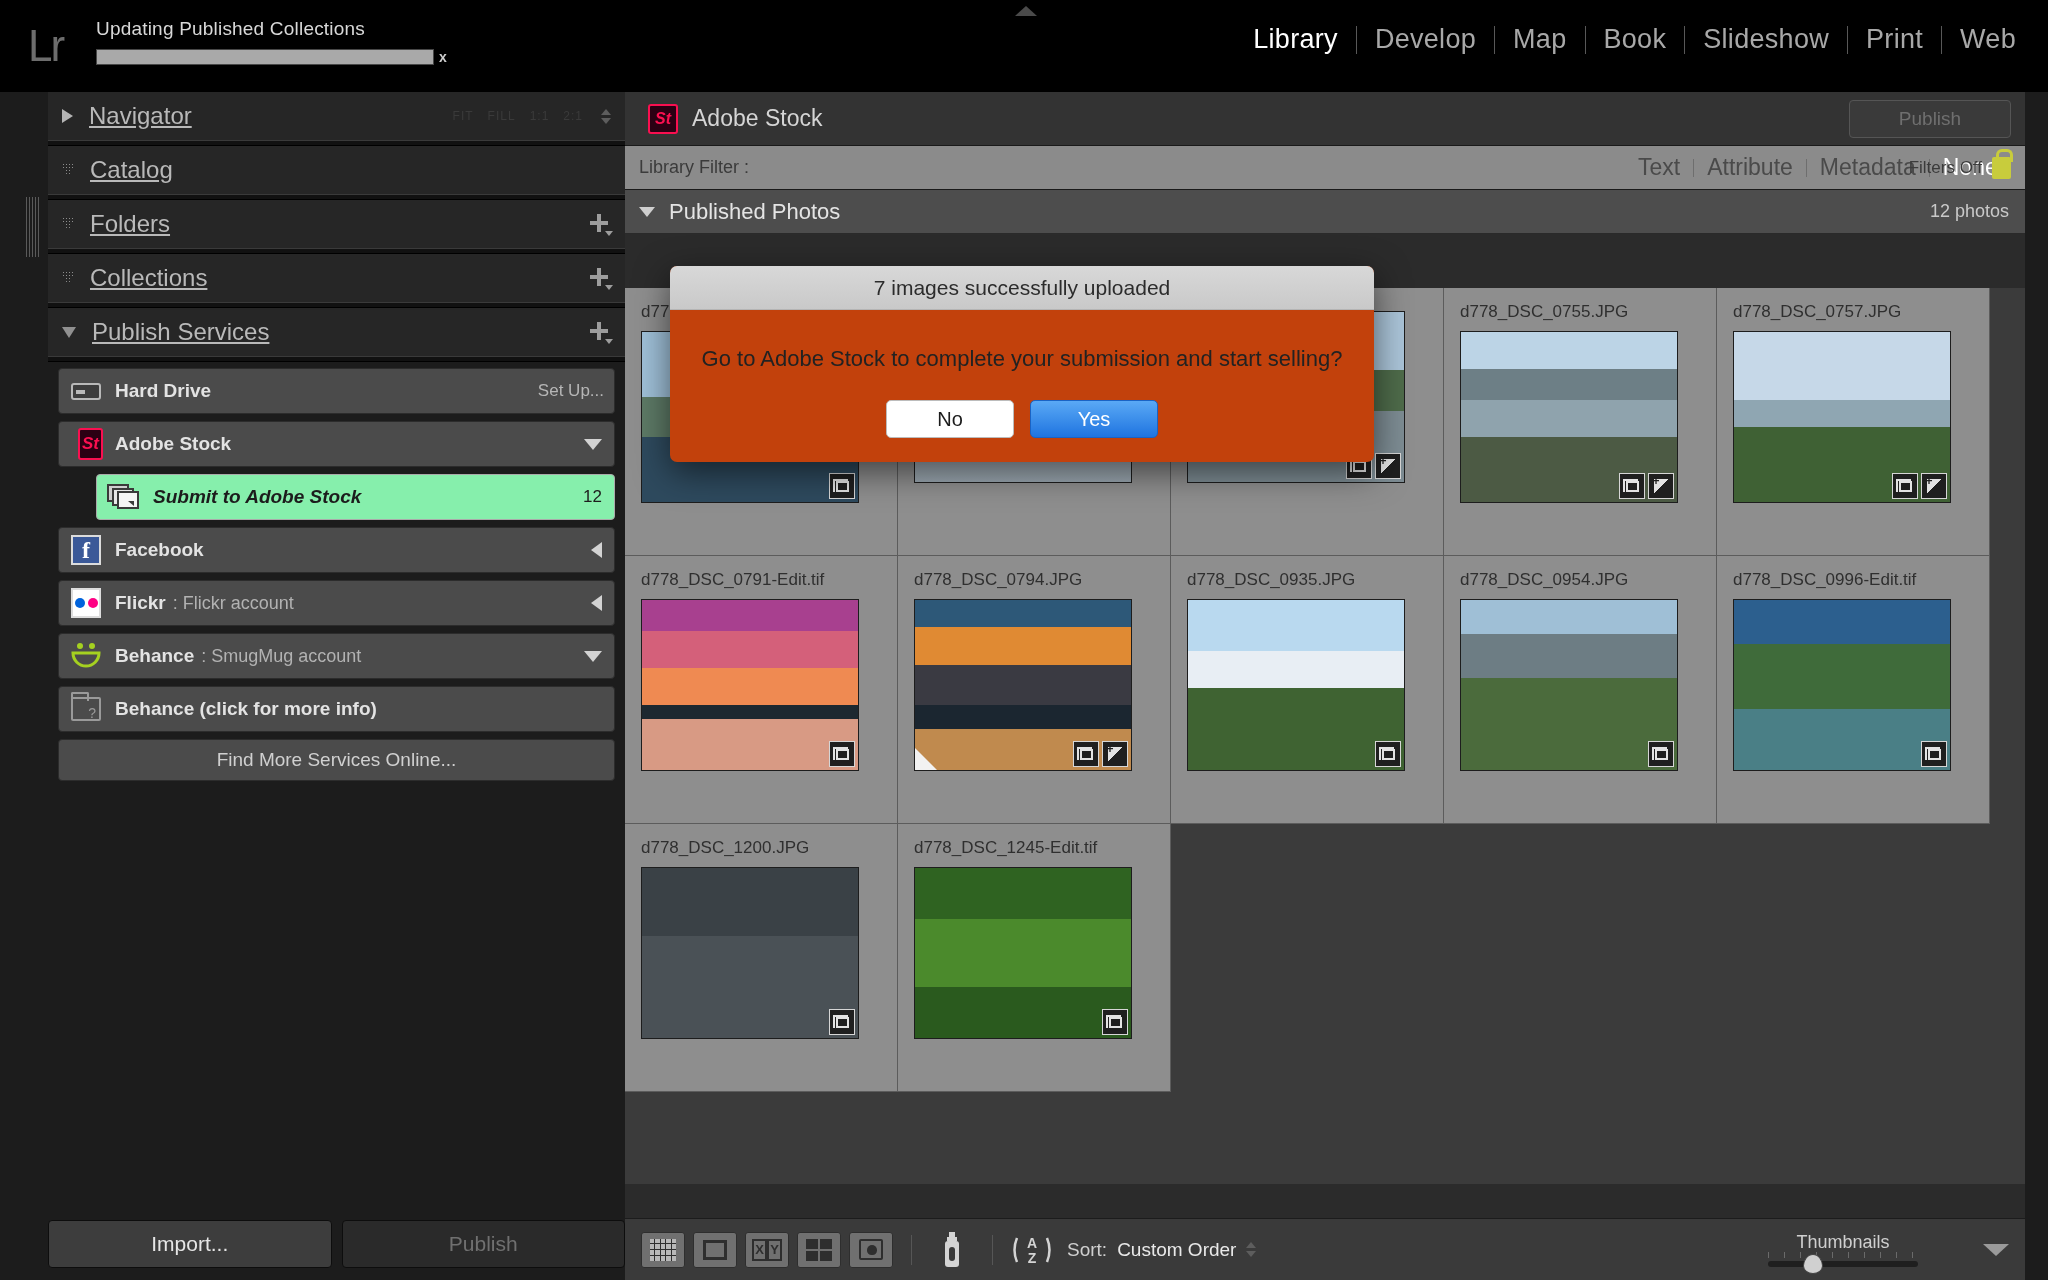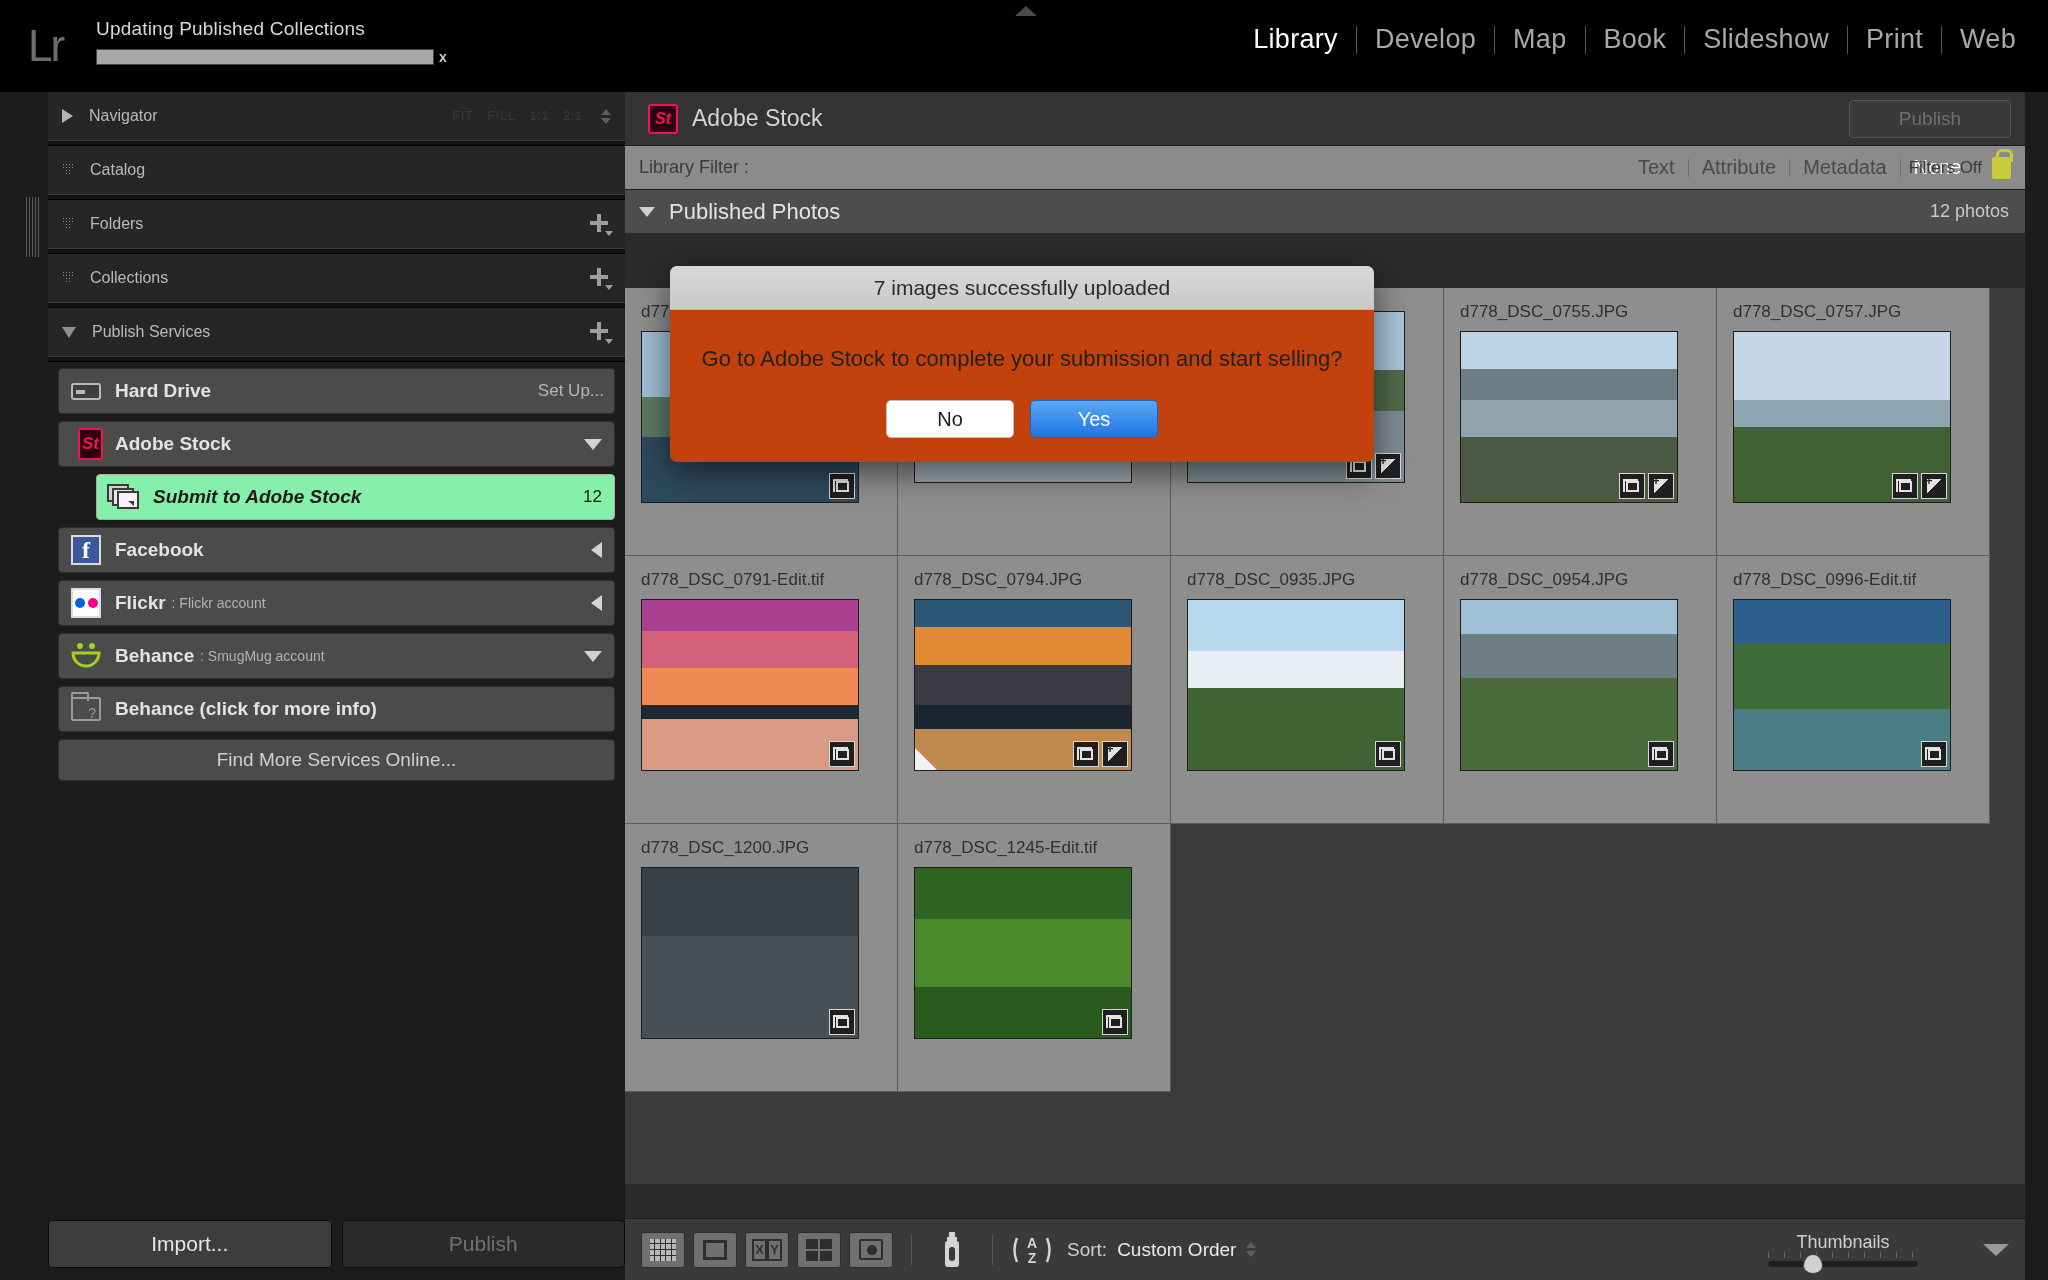--- a/index.html
+++ b/index.html
@@ -90,21 +90,21 @@
     width:12px;height:14px;margin-right:16px;
     background-image:radial-gradient(#8e8e8e 45%, transparent 46%);
     background-size:3px 3px;
     clip-path:polygon(0 0,100% 0,100% 25%,50% 100%,0 25%);
   }
   .phead .tri-down{
     width:0;height:0;border-left:7px solid transparent;border-right:7px solid transparent;
     border-top:11px solid #b4b4b4; margin-right:16px;
     opacity:.75;
   }
-  .phead-label{ font-size:16px; color:#b9b9b9; }
+  .phead-label{ font-size:24px; color:#b9b9b9;text-decoration:underline; }
   .phead-right{ position:absolute; right:14px; display:flex; align-items:center; gap:14px; }
   .navzoom{ font-size:12px; color:#3a3a3a; letter-spacing:1px; }
   .stepper{
     display:inline-flex; flex-direction:column; gap:3px; margin-left:4px;
   }
   .stepper i{ display:block; width:0;height:0;border-left:5px solid transparent;border-right:5px solid transparent; }
   .stepper i.up{ border-bottom:6px solid #5d5d5d; }
   .stepper i.dn{ border-top:6px solid #5d5d5d; }
   .plus-btn{
     width:22px;height:22px; position:relative; cursor:pointer;
@@ -124,21 +124,21 @@
   
   .psbody{ background:#1c1c1c; padding:6px 10px 10px 10px; }
   .psrow{
     height:46px; margin-bottom:7px; border-radius:4px;
     background:#4b4b4b; border:1px solid #2c2c2c;
     display:flex; align-items:center; padding:0 10px; position:relative;
     cursor:pointer;
   }
   .psrow.sel{ background:#86efac; border-color:#aaa; }
   .psrow-label{ font-size:19px; color:#e3e3e3;font-weight:bold; }
-  .psrow-sub{ font-size:14px; color:#b2b2b2; margin-left:2px; }
+  .psrow-sub{ font-size:18px; color:#b2b2b2; margin-left:2px; }
   .psrow-right{ position:absolute; right:12px; font-size:17px; color:#cfcfcf; }
   .setup-btn{
     position:absolute; right:10px; font-size:17px; color:#b6b6b6;
   }
   .tri-r{ width:0;height:0;border-top:8px solid transparent;border-bottom:8px solid transparent;border-right:11px solid #d3d3d3; }
   .tri-d{ width:0;height:0;border-left:9px solid transparent;border-right:9px solid transparent;border-top:11px solid #d3d3d3; }
 
   .icon-box{ width:34px;height:34px;margin-right:12px;flex:0 0 auto;
     display:flex;align-items:center;justify-content:center; }
 
@@ -211,21 +211,21 @@
     border:1px solid #555; border-radius:4px; background:#3a3a3a;
     display:flex;align-items:center;justify-content:center;
     font-size:19px;color:#6f6f6f;
   }
   .filterbar{
     height:44px; background:#8b8b8b; display:flex; align-items:center;
     padding:0 14px; position:relative; border-bottom:1px solid #1a1a1a;
   }
   .filter-label{ font-size:18px; color:#3b3b3b; }
   .filter-mid{ position:absolute; left:1000px; display:flex; align-items:center; }
-  .filter-item{ font-size:20px;color:#4a4a4a; padding:0 13px; cursor:pointer; }
+  .filter-item{ font-size:23px;color:#4a4a4a; padding:0 13px; cursor:pointer; }
   .filter-item.active{ color:#fff; }
   .fsep{ width:1px;height:18px;background:#6e6e6e; }
   .filter-right{ position:absolute; right:14px; display:flex;align-items:center;gap:10px; }
   .filters-off{ font-size:17px;color:#3b3b3b; }
   .lock{
     width:19px;height:22px;background:#c8cc3c;border-radius:2px;position:relative;
   }
   .lock:before{
     content:"";position:absolute;left:4px;top:-8px;width:11px;height:10px;
     border:3px solid #c8cc3c;border-bottom:none;border-radius:6px 6px 0 0;

